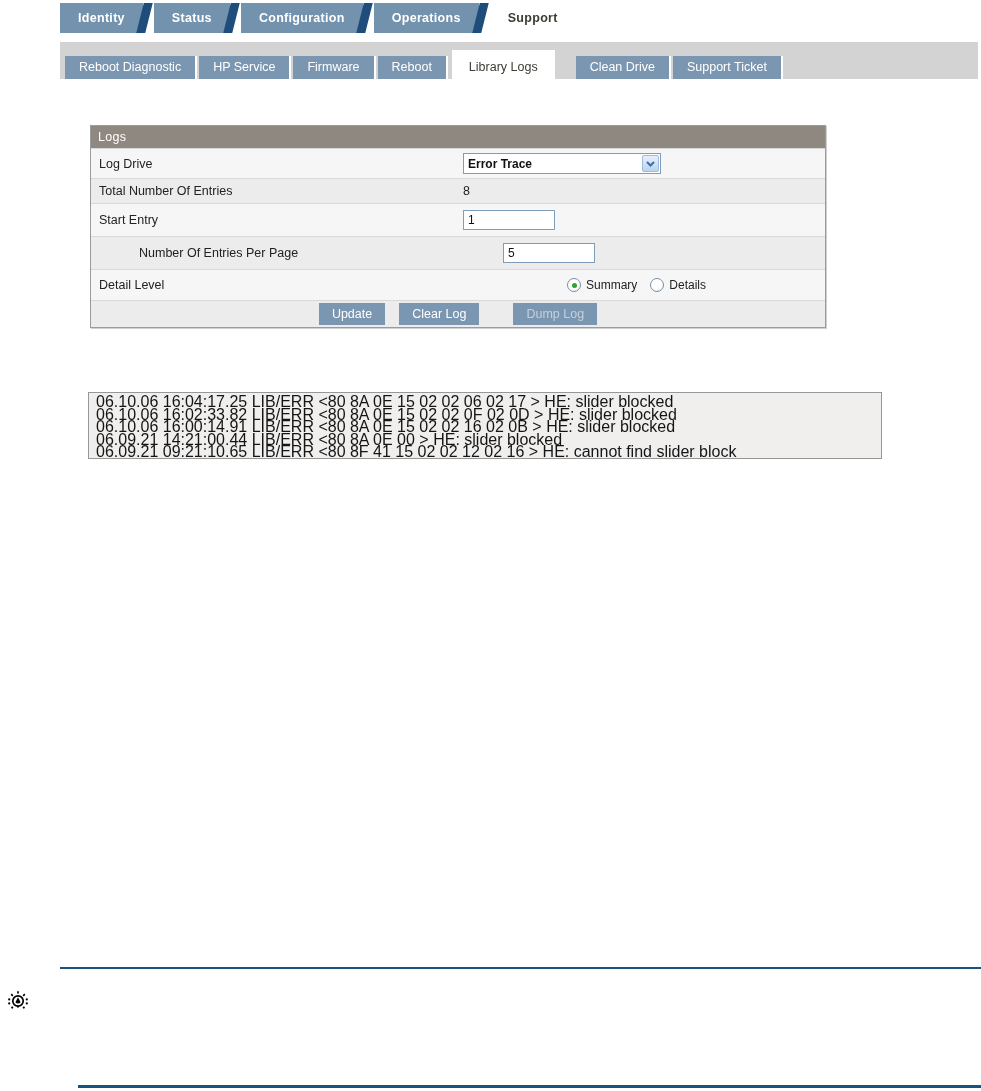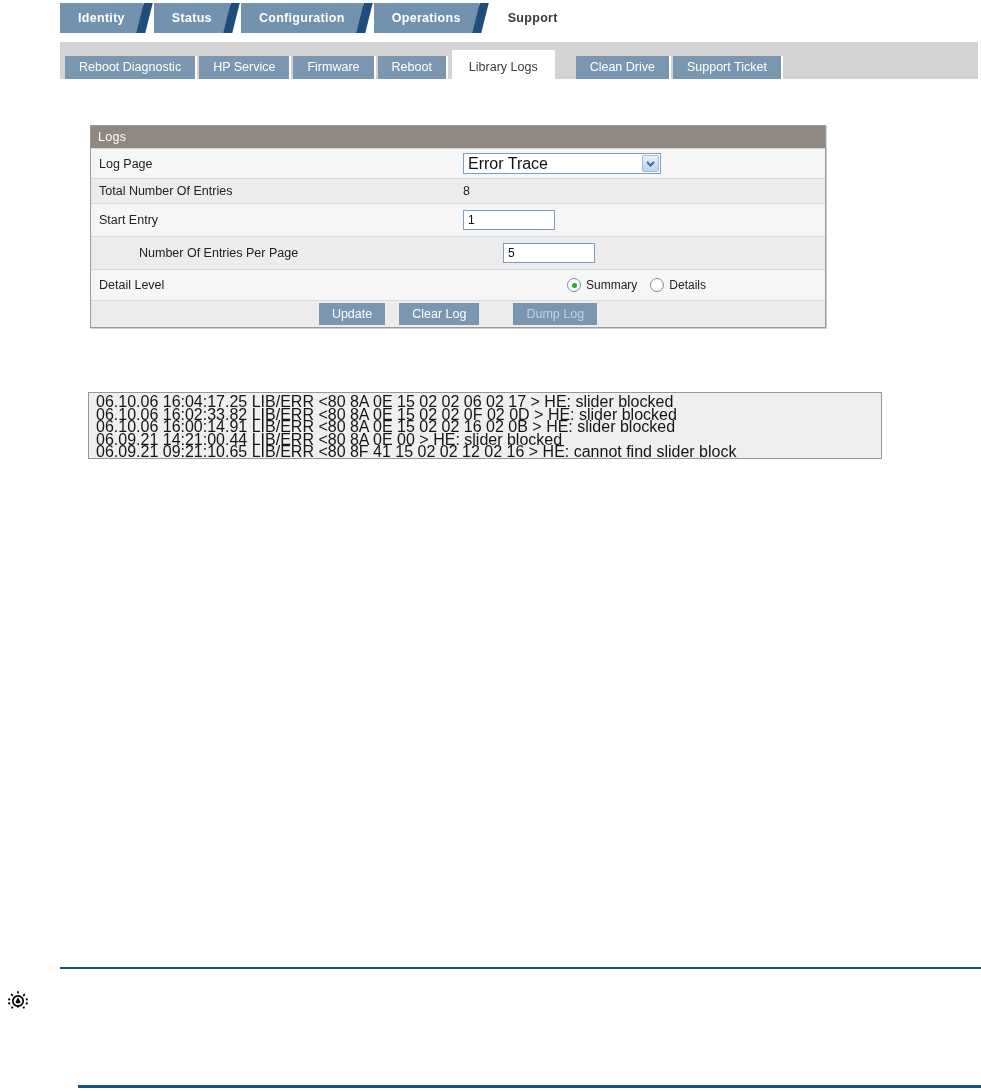--- a/index.html
+++ b/index.html
@@ -36,21 +36,21 @@
   .ctl { flex:1; display:flex; align-items:center; }
   .r-logtype { height:30px; }
   .r-total   { height:25px; }
   .r-start   { height:33px; }
   .r-perpage { height:33px;padding-left:40px; }
   .r-detail  { height:31px; }
   .r-buttons { height:27px; justify-content:center; }
 
   .fake-select { width:198px; height:21px; border:1px solid #7f9db9; background:#fff;
                  display:flex; align-items:center; cursor:default; }
-  .sel-text { flex:1; padding-left:4px; font-size:16px; color:#111; }
+  .sel-text { flex:1; padding-left:4px; font-size:12px; color:#111;font-weight:bold; }
   .sel-arrow { width:17px; height:17px; margin-right:1px; border:1px solid #9ebcdf; border-radius:2px;
                background:linear-gradient(#e9f0fb,#bcd2ee); display:flex; align-items:center; justify-content:center; }
 
   .txt { width:92px; height:20px; border:1px solid #7f9db9; font:12px "Liberation Sans",sans-serif;
          padding-left:4px; background:#fff; color:#111; }
 
   .radio-group { display:flex; align-items:center; margin-left:104px; }
   .radio { width:14px; height:14px; border-radius:50%; border:1px solid #7a8fa5;
            background:radial-gradient(circle at 35% 30%, #fff 55%, #dfe4e8); position:relative; }
   .radio.sel::after { content:""; position:absolute; left:4px; top:4px; width:5px; height:5px;
@@ -95,21 +95,21 @@
       <div class="stab active">Library Logs</div>
       <div class="stab">Clean Drive</div>
       <div class="stab">Support Ticket</div>
     </div>
   </div>
 
   <div class="logs-panel">
     <div class="panel-header">Logs</div>
 
     <div class="prow r-logtype bg-a">
-      <div class="lbl">Log Page</div>
+      <div class="lbl">Log Drive</div>
       <div class="ctl">
         <div class="fake-select">
           <span class="sel-text">Error Trace</span>
           <span class="sel-arrow">
             <svg width="9" height="6" viewBox="0 0 9 6">
                 <path d="M1 1 L4.5 4.5 L8 1" stroke="#3a6ea5" stroke-width="2" fill="none"></path>
               </svg>
           </span>
         </div>
       </div>

